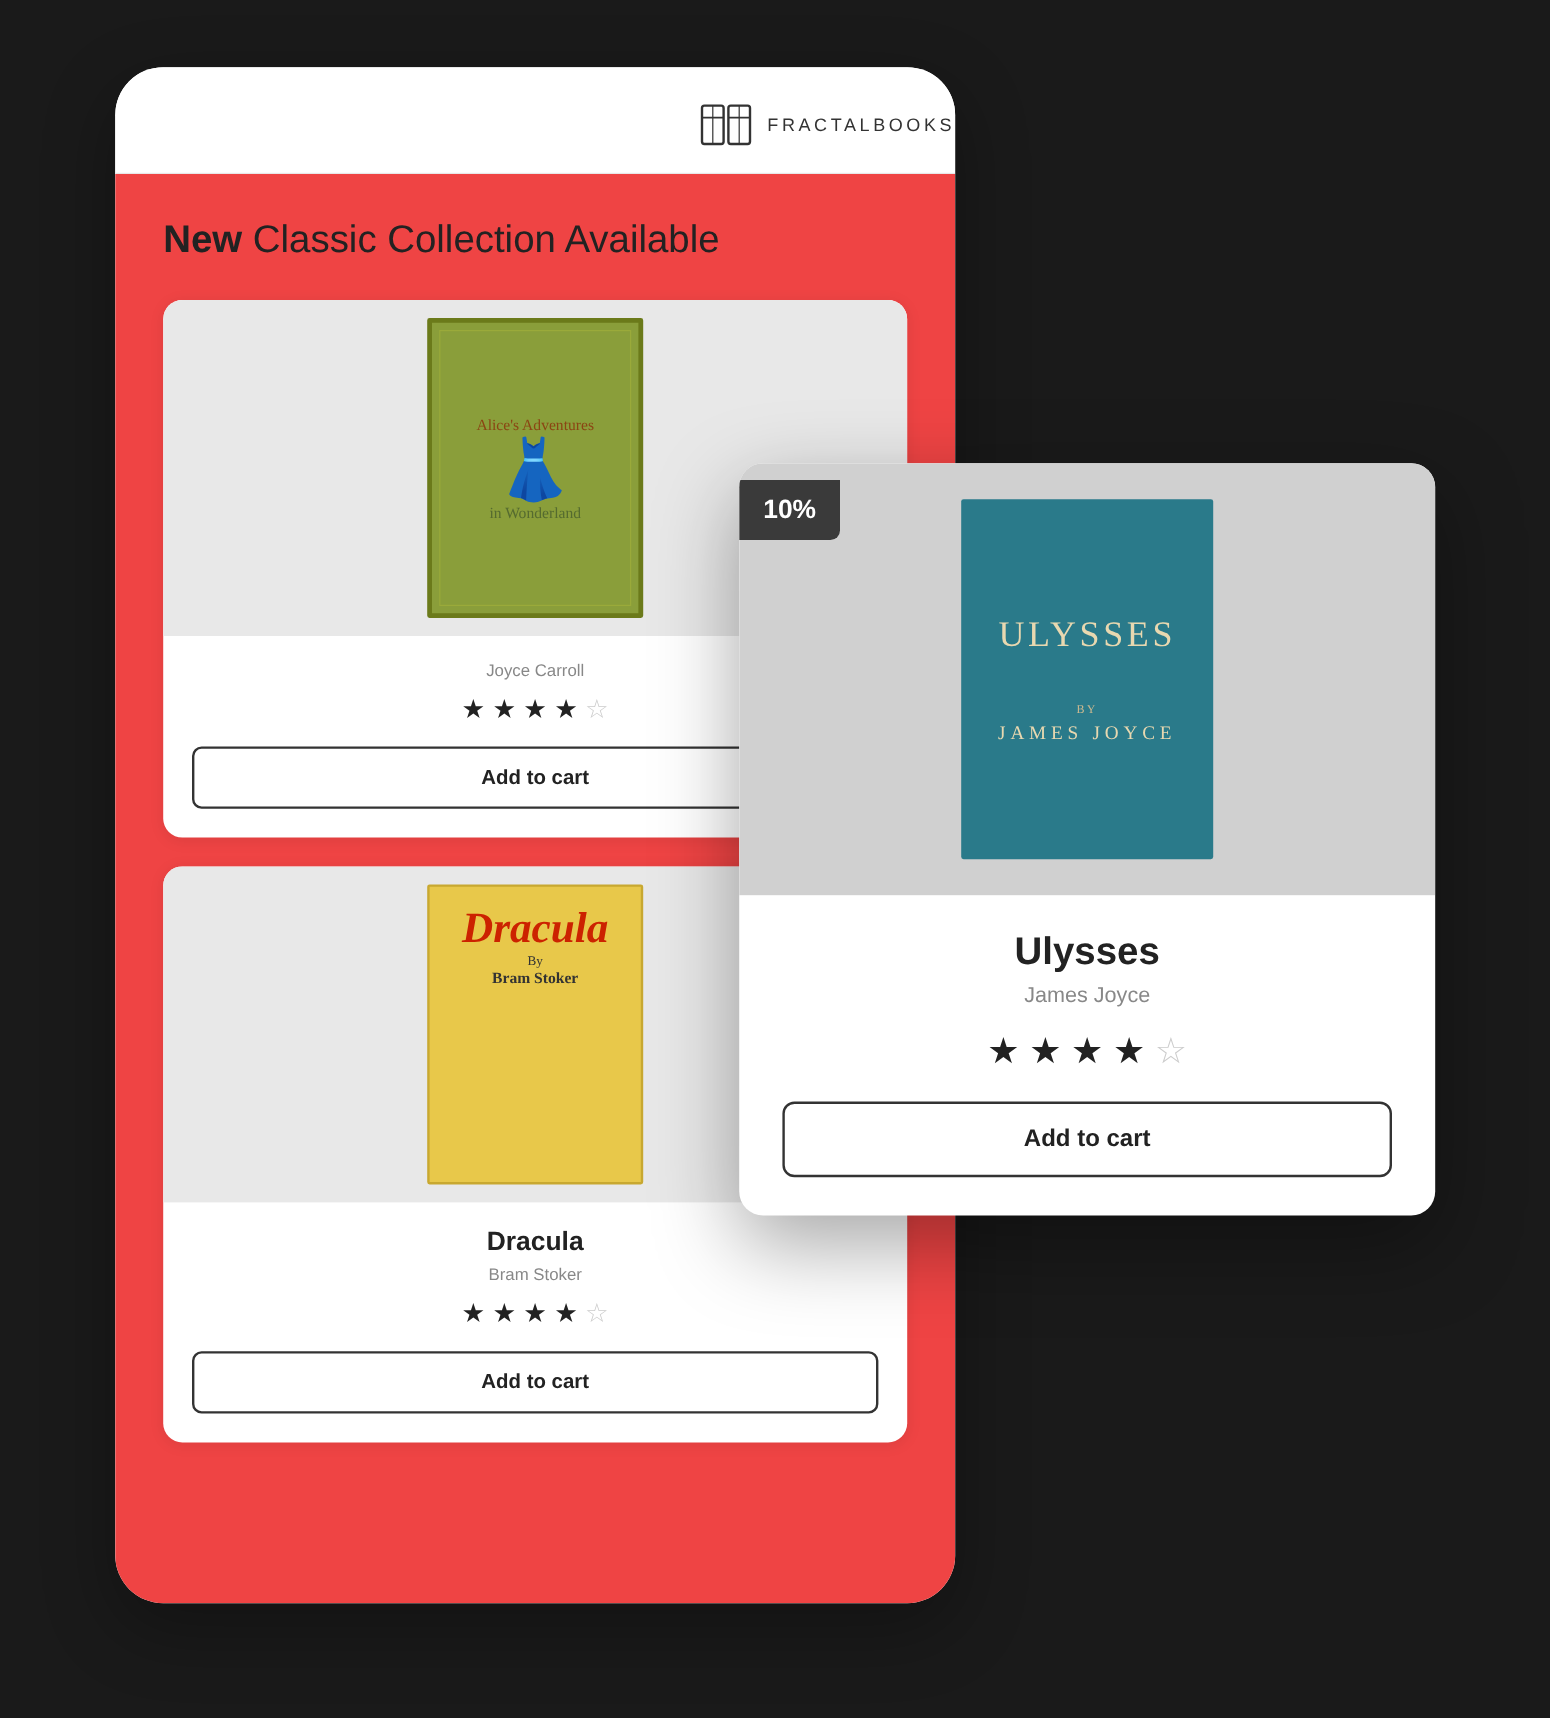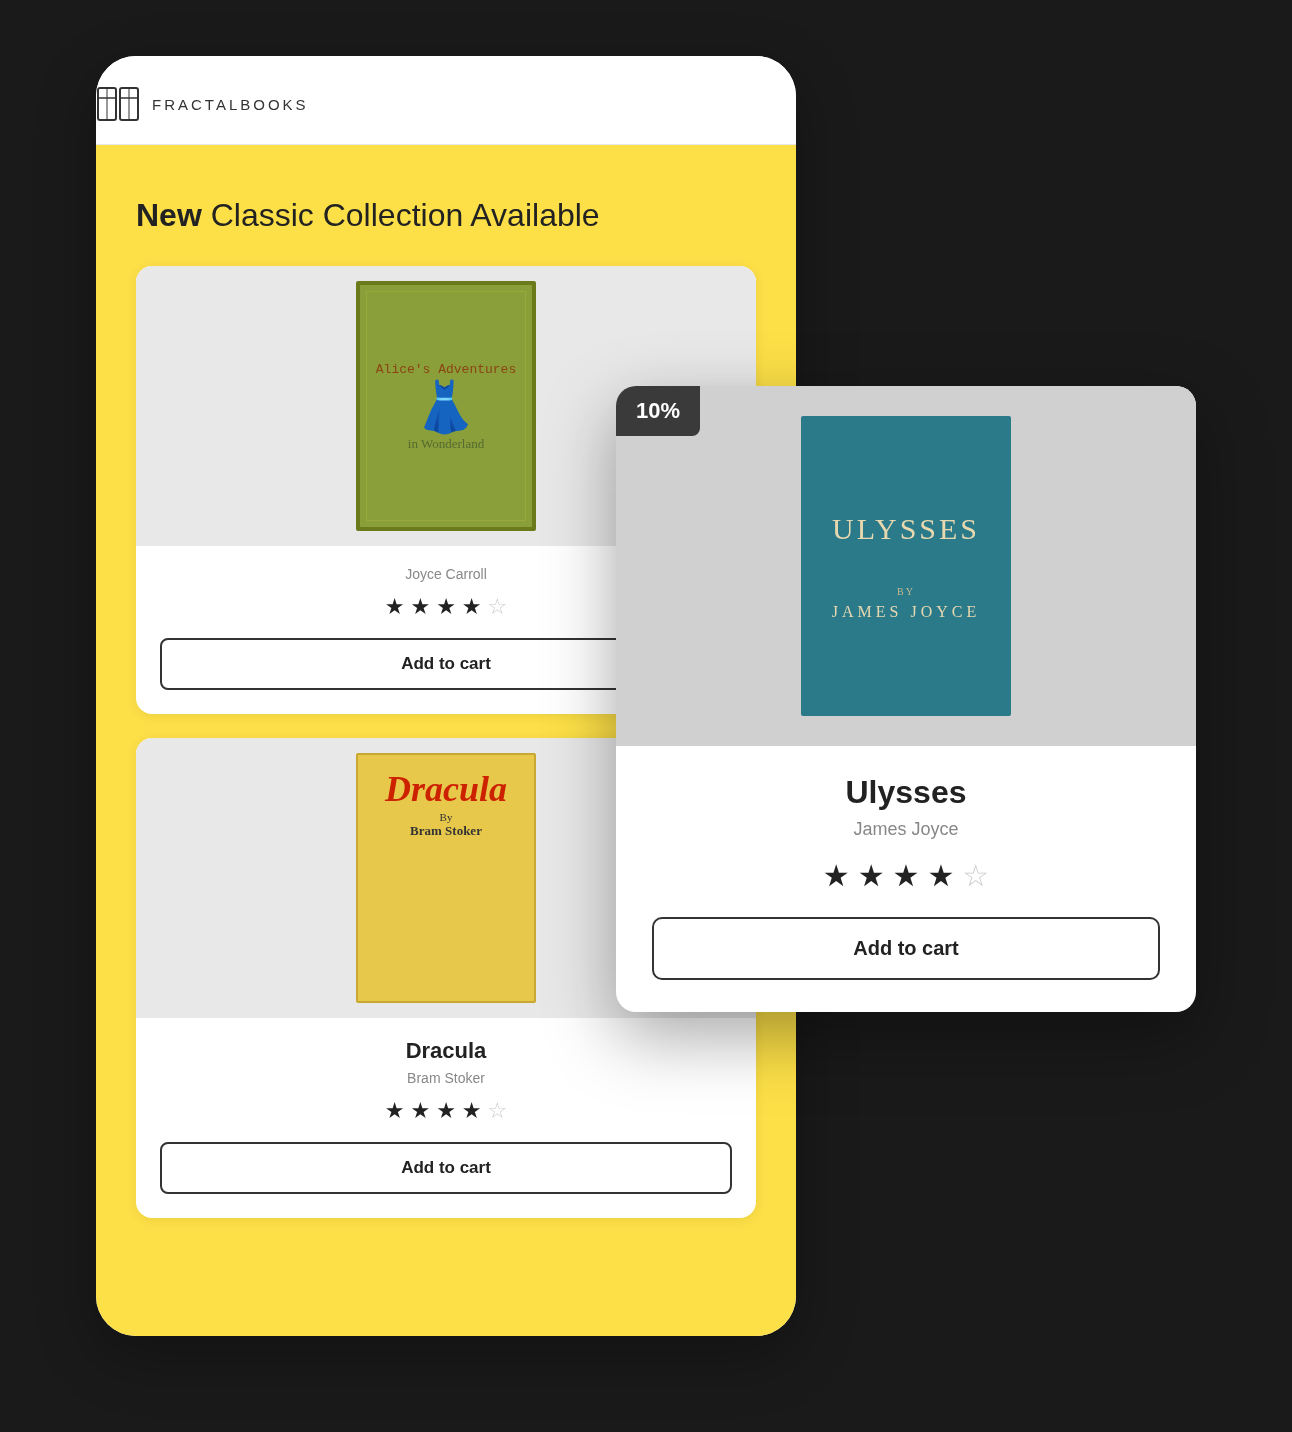--- a/index.html
+++ b/index.html
@@ -32,43 +32,43 @@
       box-shadow: 0 20px 60px rgba(0,0,0,0.3);
       display: flex;
       flex-direction: column;
     }
 
     .header {
       background: #fff;
       padding: 28px 0 20px;
       display: flex;
       align-items: center;
-      justify-content: flex-start;
+      justify-content: flex-end;
       gap: 12px;
       border-bottom: 1px solid #e8e8e8;
       flex-shrink: 0;
     }
 
     .logo-icon {
       width: 44px;
       height: 40px;
     }
 
     .brand-name {
       font-size: 15px;
       font-weight: 500;
       letter-spacing: 3px;
       color: #333;
       text-transform: uppercase;
     }
 
     .main-content {
-      background: #fde047;
+      background: #ef4444;
       flex: 1;
-      padding: 52px 40px 40px;
+      padding: 36px 40px 40px;
       overflow: hidden;
     }
 
     .section-title {
       font-size: 32px;
       font-weight: 400;
       color: #222;
       margin-bottom: 32px;
     }
 
@@ -211,21 +211,21 @@
       background: #d0d0d0;
       height: 360px;
       display: flex;
       align-items: center;
       justify-content: center;
       position: relative;
     }
 
     .discount-badge {
       position: absolute;
-      top: 0;
+      top: 14px;
       left: 0;
       background: #3a3a3a;
       color: #fff;
       font-size: 22px;
       font-weight: 600;
       padding: 12px 20px;
       border-radius: 0 0 8px 0;
     }
 
     
@@ -302,21 +302,21 @@
       border-radius: 10px;
       font-size: 20px;
       font-weight: 700;
       color: #222;
       cursor: pointer;
       text-align: center;
     }
 
     
     .alice-text-top {
-      font-family: Liberation Mono, monospace;
+      font-family: Liberation Serif, serif;
       font-size: 13px;
       color: #8B4513;
       text-align: center;
       padding: 10px 8px 0;
       line-height: 1.3;
     }
 
     .alice-figure {
       font-size: 50px;
       text-align: center;

